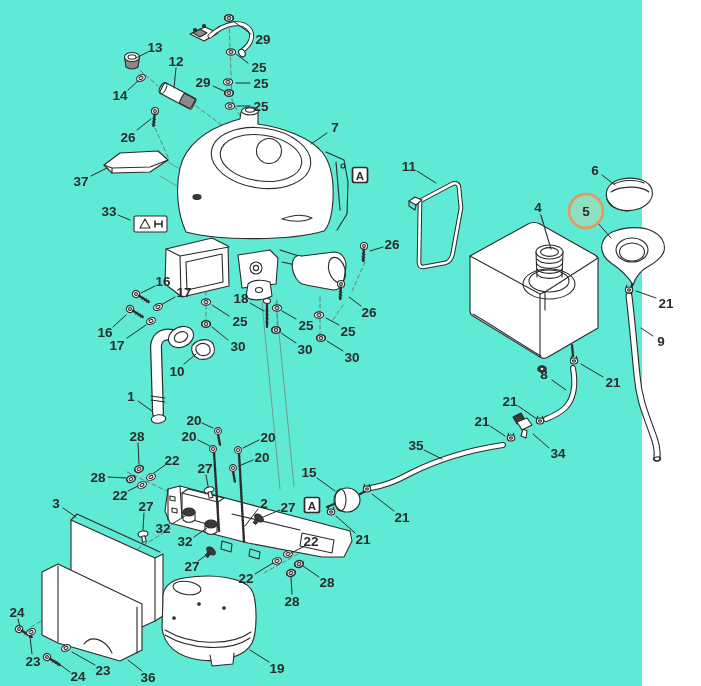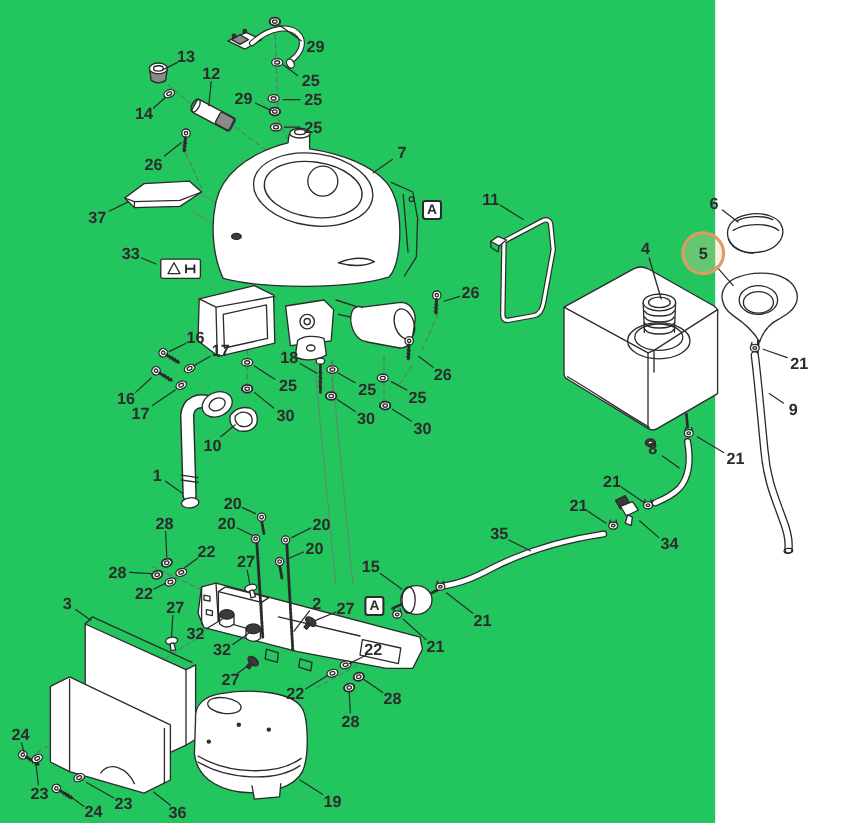--- a/index.html
+++ b/index.html
@@ -1,18 +1,18 @@
 <!DOCTYPE html>
 <html style="--line: #2b2b2b; --hl-ring: #e09a62; --hl-fill: #f5c9a0;"><head>
 <meta charset="utf-8">
 <style>
   :root{ --line:#2b2b2b; --hl-ring:#e09a62; --hl-fill:#f5c9a0; }
   html,body{margin:0;padding:0;background:#ffffff;}
   body{width:701px;height:686px;overflow:hidden;font-family:"Liberation Sans",sans-serif;}
-  #stage{position:relative;width:596px;height:686px;background:#22c55e;}
+  #stage{position:relative;width:642px;height:686px;background:#5eead4;}
   svg{display:block;}
   path,ellipse,circle,line,polyline,polygon,rect{stroke:var(--line);stroke-width:1.1;fill:none;stroke-linecap:round;stroke-linejoin:round;}
   .f{fill:#ffffff;}
   .dk{fill:#3a3a3a;}
   .gry{fill:#8a8a8a;}
   .dash{stroke:#666;stroke-width:.8;stroke-dasharray:4 3;}
   .thin{stroke:#777;stroke-width:.7;}
   .thread{stroke-width:2.4;stroke-dasharray:1.8 1.2;}
   .shaft{stroke-width:2.2;}
   .tubeO1{stroke-width:12;} .tubeI1{stroke:#fff;stroke-width:9.6;}

